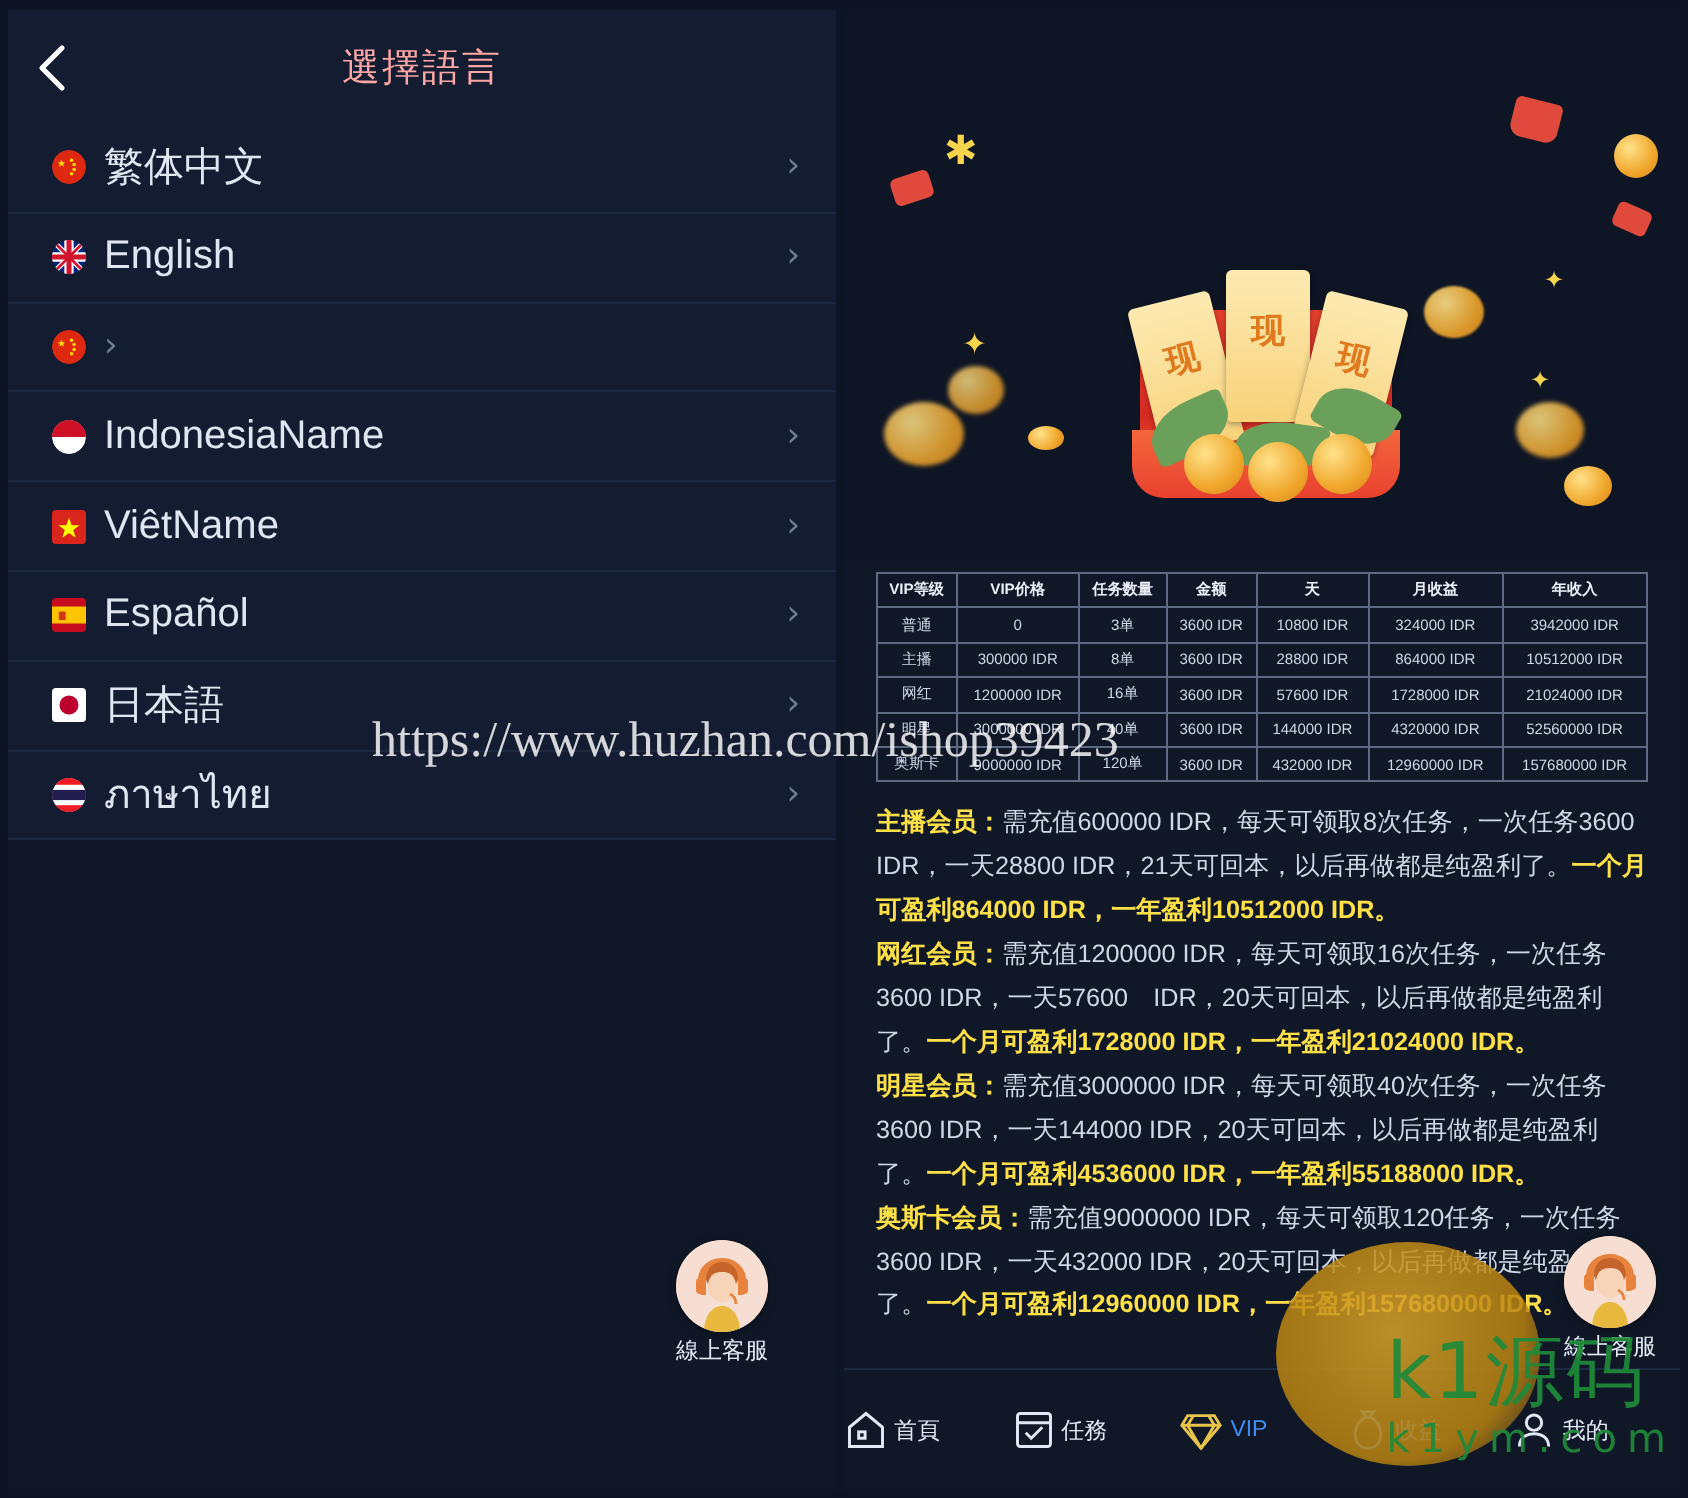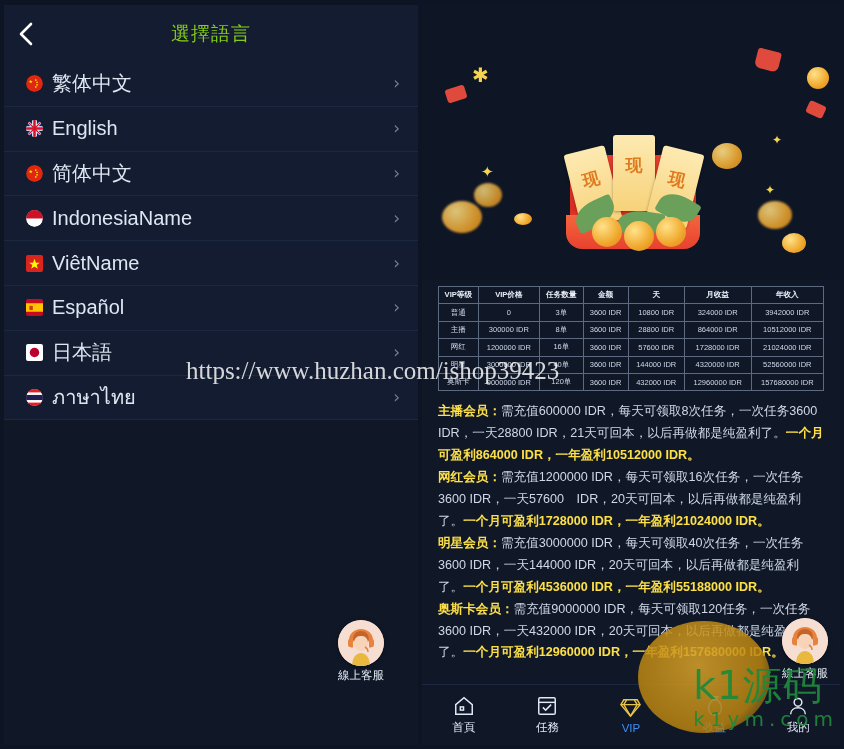--- a/index.html
+++ b/index.html
@@ -34,21 +34,21 @@
   }
   .back-chevron{
     width:44px;height:57px;
     display:flex;align-items:center;justify-content:center;
     cursor:pointer;
   }
   .back-chevron svg{display:block;}
   .lang-title{
     position:absolute;left:0;right:0;
     text-align:center;
-    color:#84cc16;
+    color:#fca5a5;
     font-size:19px;
     letter-spacing:1px;
     pointer-events:none;
   }
   .lang-list{background:#131c30;}
   .lang-row{
     height:43.8px;
     display:flex;align-items:center;
     padding:0 18px 0 22px;
     border-bottom:1px solid #1b2840;
@@ -191,21 +191,21 @@
   .tabbar{
     position:absolute;left:0;right:0;bottom:0;
     height:60px;
     background:#101828;
     border-top:1px solid #1d2942;
     display:flex;align-items:center;
     z-index:30;
   }
   .tab{
     flex:1 1 0;
-    display:flex;flex-direction:column;align-items:center;justify-content:flex-start;
+    display:flex;flex-direction:row;align-items:center;justify-content:flex-start;
     gap:3px;cursor:pointer;
     color:#e3e9f4;font-size:11.5px;
   }
   .tab.active{color:#3d8df5;}
   .tab svg{display:block;}
 
   
   .chat-widget{
     position:absolute;
     width:54px;
@@ -315,21 +315,20 @@
           <span class="flag">
             <svg viewBox="0 0 20 20">
                 <circle cx="10" cy="10" r="10" fill="#de2910"></circle>
               <polygon points="5,6 6,8.6 8.6,8.6 6.5,10.2 7.3,12.8 5,11.2 2.7,12.8 3.5,10.2 1.4,8.6 4,8.6" fill="#ffde00" transform="scale(0.62) translate(4,3)"></polygon>
               <circle cx="11.5" cy="6" r="1" fill="#ffde00"></circle>
                 <circle cx="13" cy="8.5" r="1" fill="#ffde00"></circle>
               <circle cx="13" cy="11.5" r="1" fill="#ffde00"></circle>
                 <circle cx="11.5" cy="14" r="1" fill="#ffde00"></circle>
             </svg>
           </span>
-          <span class="lang-name">简体中文</span>
           <span class="row-arrow">›</span>
         </div>
 
         <div class="lang-row">
           <span class="flag">
             <svg viewBox="0 0 20 20">
                 <circle cx="10" cy="10" r="10" fill="#fff"></circle>
               <path d="M0,0 H20 V10 H0 Z" fill="#ce1126"></path>
             </svg>
           </span>

